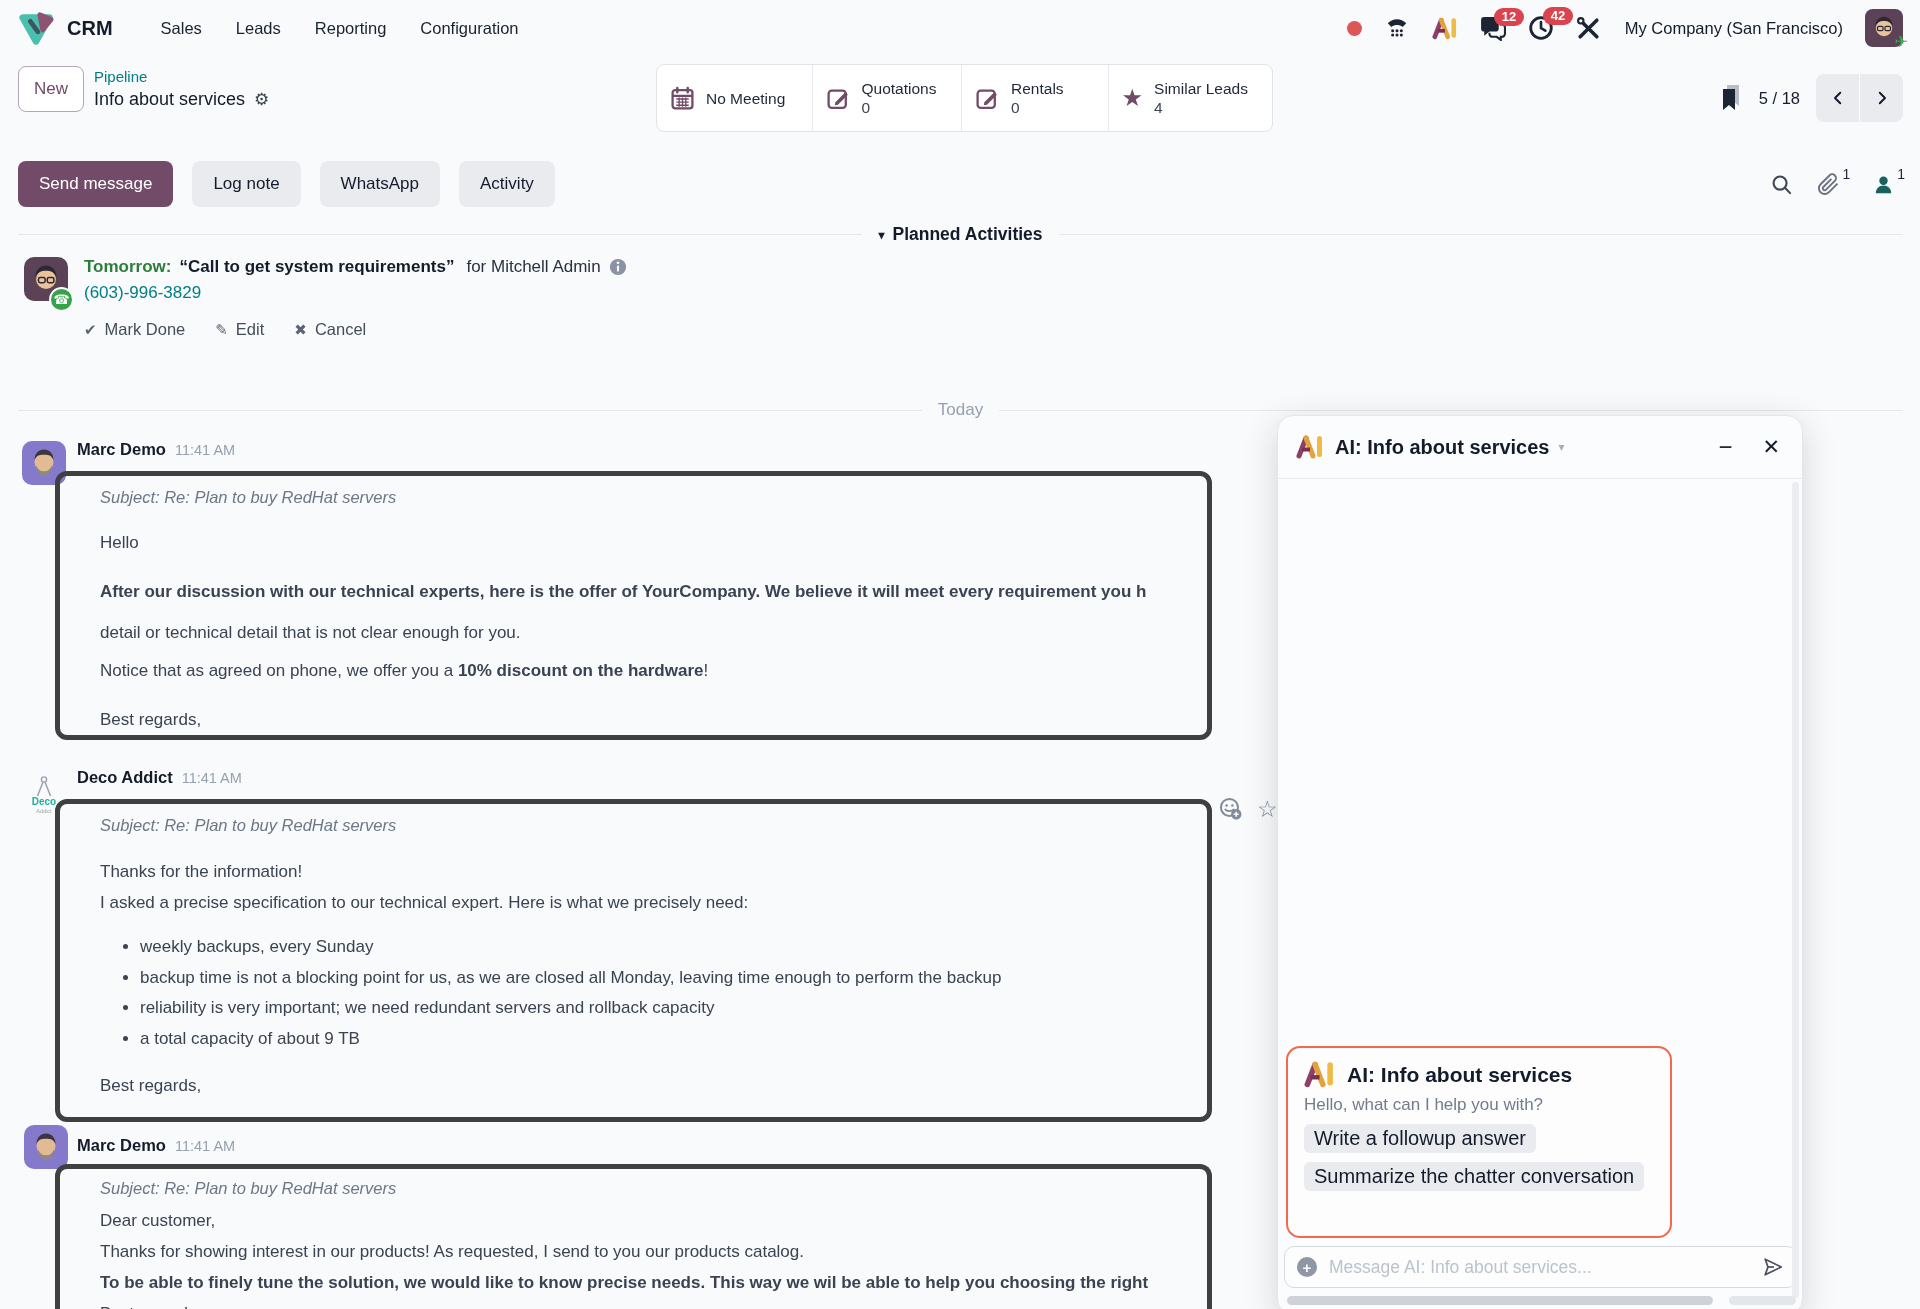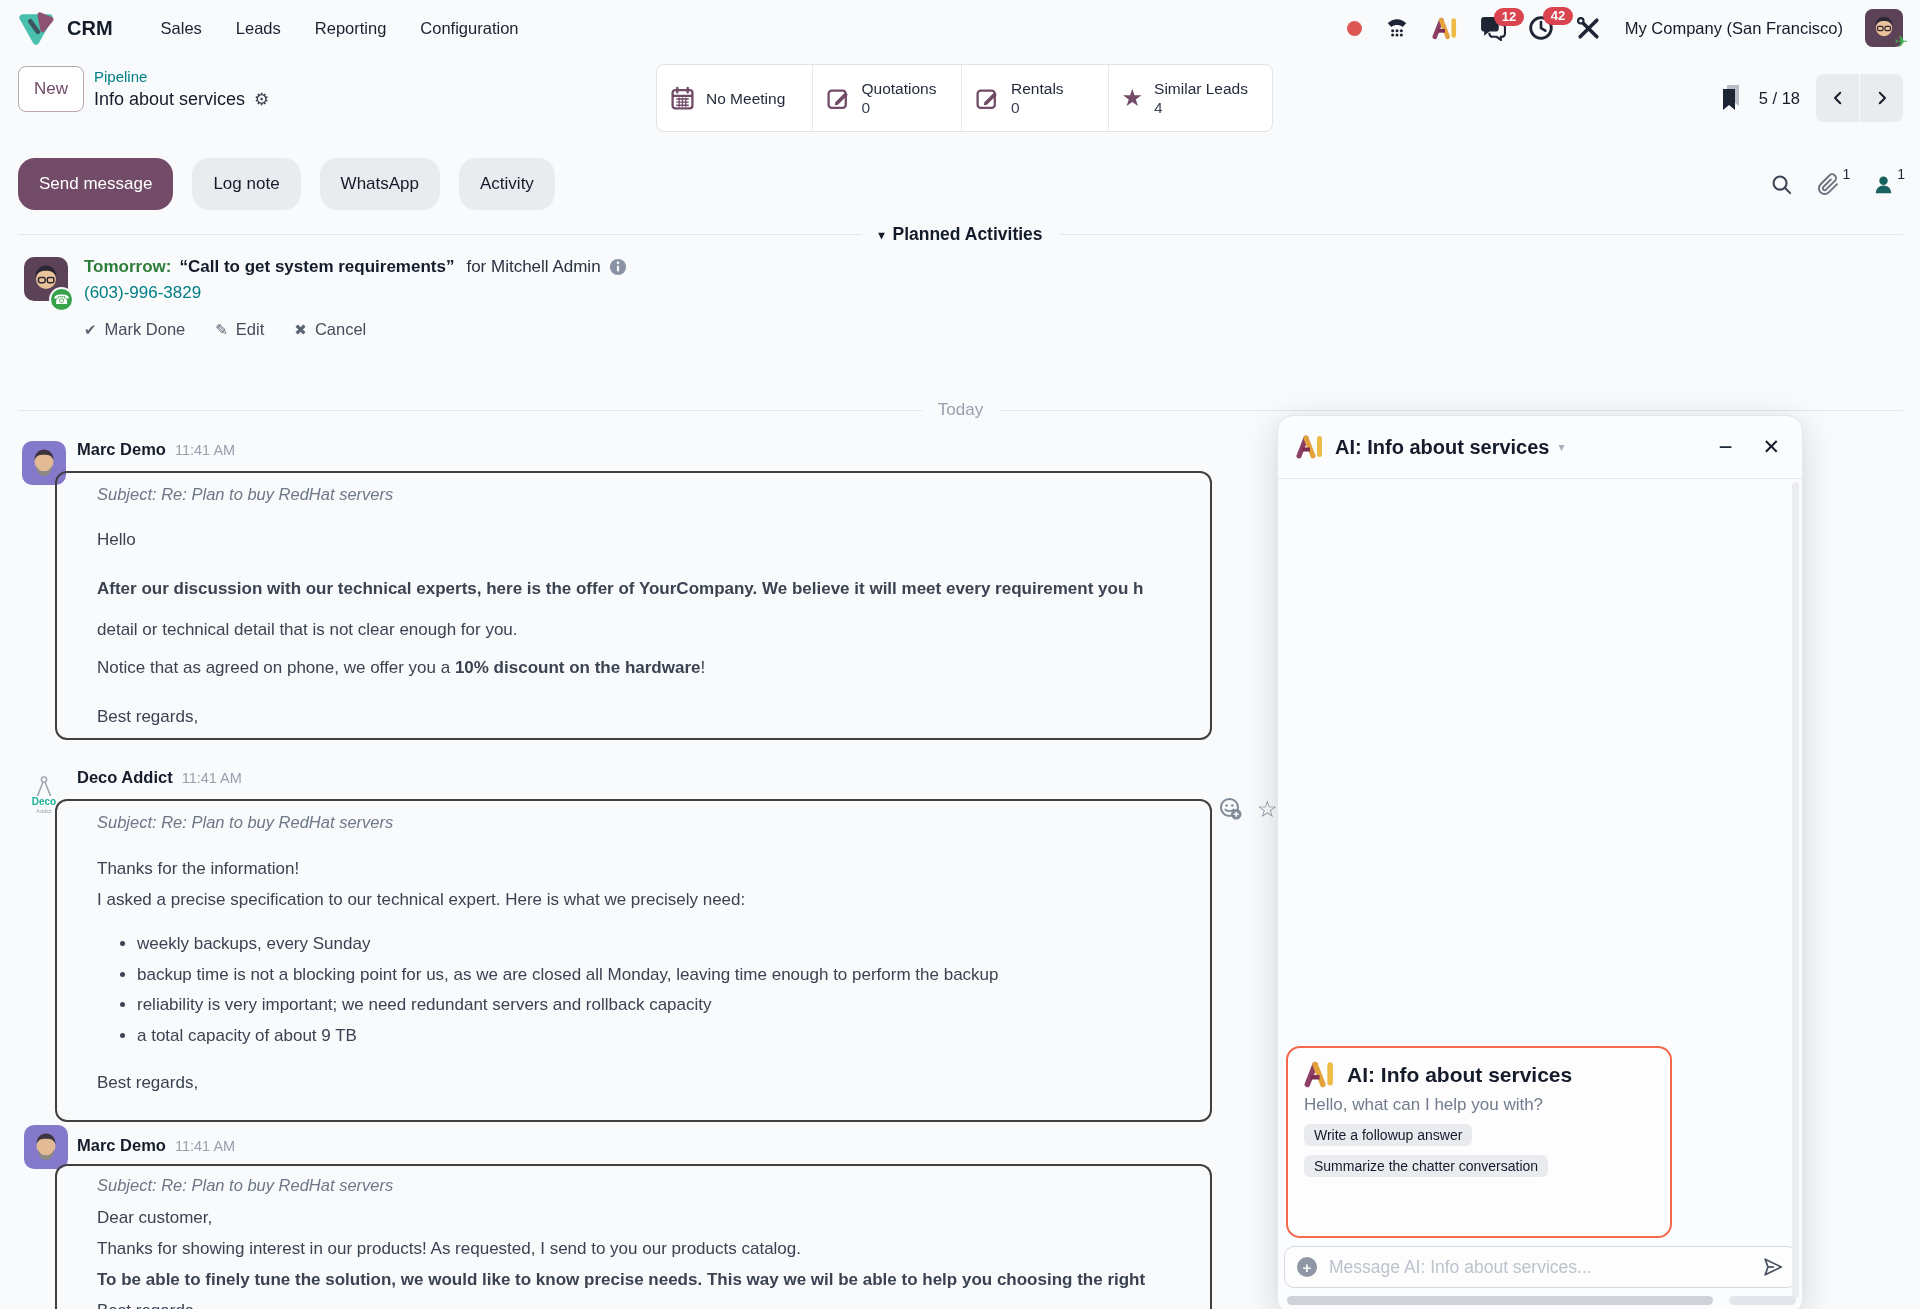--- a/index.html
+++ b/index.html
@@ -37,21 +37,21 @@
   .stat-label{font-size:15.5px;color:#1f2738;line-height:19px;}
   .stat-value{font-size:15.5px;color:#3b4352;line-height:19px;}
   .stat-star{font-size:24px;color:#714B67;line-height:24px;}
   .pager{position:absolute;top:74px;right:17px;display:flex;align-items:center;gap:16px;}
   .pager-count{font-size:16.5px;color:#141b2a;}
   .pager-btns{display:flex;border-radius:8px;overflow:hidden;}
   .pbtn{width:43px;height:48px;background:#e9ebee;display:flex;align-items:center;justify-content:center;cursor:pointer;}
   .pbtn + .pbtn{border-left:1px solid #f8fafb;}
   
   .chatterbar{position:absolute;left:18px;top:161px;right:17px;height:46px;display:flex;align-items:center;}
-  .cbtn{height:52px;padding:0 21px;border-radius:17px;font-size:17px;display:flex;align-items:center;
+  .cbtn{height:46px;padding:0 21px;border-radius:8px;font-size:17px;display:flex;align-items:center;
         background:#e9ebee;color:#141b2a;margin-right:19px;cursor:pointer;}
   .cbtn.primary{background:#714B67;color:#fff;}
   .chatter-icons{margin-left:auto;display:flex;align-items:center;gap:10px;}
   .cicon{display:flex;align-items:flex-start;cursor:pointer;margin-left:14px;}
   .count-sup{font-size:14px;color:#1f2738;position:relative;top:-7px;left:2px;}
   
   .sec-divider{position:absolute;left:18px;right:17px;display:flex;align-items:center;gap:16px;}
   .sec-line{flex:1;height:1px;background:#e4e7eb;}
   .planned-label{font-size:17.5px;font-weight:700;color:#141b2a;display:flex;align-items:center;gap:8px;cursor:pointer;}
   .caret{font-size:12px;color:#141b2a;}
@@ -68,21 +68,21 @@
   .assignee{color:#2a3242;margin-left:4px;}
   .act-phone{font-size:17px;color:#017E84;margin-top:6px;cursor:pointer;}
   .act-actions{display:flex;gap:30px;margin-top:17px;font-size:16.5px;color:#454d5c;}
   .act-action{display:flex;gap:8px;align-items:center;cursor:pointer;}
   .act-ic{color:#5b6472;font-size:15px;}
   
   .avatar44{width:44px;height:44px;}
   .mhead{position:absolute;display:flex;align-items:baseline;gap:9px;}
   .mname{font-size:16.5px;font-weight:700;color:#141b2a;}
   .mtime{font-size:14.5px;color:#97a0ae;}
-  .bubble{position:absolute;left:55px;width:1157px;border:2px solid #404040;border-radius:12px;box-sizing:border-box;}
+  .bubble{position:absolute;left:55px;width:1157px;border:5px solid #404040;border-radius:12px;box-sizing:border-box;}
   .subject{font-style:italic;color:#6d7787;font-size:16.5px;line-height:26px;}
   .mp{font-size:17px;color:#3b4352;line-height:31px;margin:0;}
   .nowrap{white-space:nowrap;font-weight:bold;}
   .bullets{margin:14px 0 0;padding-left:40px;}
   .bullets li{font-size:17px;color:#3b4352;line-height:30.5px;}
   .hover-actions{position:absolute;left:1218px;top:796px;display:flex;gap:14px;align-items:center;z-index:5;}
   .star-outline{font-size:23px;color:#808a99;line-height:24px;cursor:pointer;}
   
   .ai-panel{position:absolute;left:1277px;top:415px;width:526px;height:900px;background:#fbfcfd;
             border:1px solid #e3e6ea;border-radius:16px;box-shadow:0 8px 34px rgba(25,30,40,.16);z-index:10;box-sizing:border-box;}
@@ -90,21 +90,21 @@
   .ai-title{font-size:20px;font-weight:700;color:#141b2a;margin-left:12px;}
   .ai-caret{font-size:12px;color:#a7aeb9;margin-left:9px;cursor:pointer;}
   .ai-min{margin-left:auto;font-size:24px;color:#141b2a;cursor:pointer;padding:0 4px;}
   .ai-close{font-size:21px;color:#141b2a;cursor:pointer;margin-left:22px;padding:0 4px;}
   .ai-card{position:absolute;left:8px;top:630px;width:386px;height:192px;background:#fdfdfe;border:2px solid #f4694b;
            border-radius:14px;padding:13px 16px;box-sizing:border-box;}
   .ai-card-head{display:flex;align-items:center;gap:13px;}
   .ai-card-title{font-size:21px;font-weight:700;color:#141b2a;}
   .ai-greet{margin-top:7px;font-size:17px;color:#727c8c;}
   .ai-pill{display:table;margin-top:9px;background:#e9ebef;border-radius:6px;padding:3px 10px;
-           font-size:14px;color:#141b2a;cursor:pointer;}
+           font-size:20px;color:#141b2a;cursor:pointer;}
   .ai-input{position:absolute;left:6px;top:830px;width:513px;height:42px;border:1px solid #d6dae0;border-radius:10px;
             background:#fdfdfe;display:flex;align-items:center;padding:0 12px;gap:12px;box-sizing:border-box;cursor:text;}
   .plus-circle{width:20px;height:20px;border-radius:50%;background:#8e97a3;color:#fff;display:flex;align-items:center;
                justify-content:center;font-size:15px;font-weight:700;line-height:1;}
   .ai-placeholder{flex:1;font-size:17.5px;color:#bcc3cd;}
   .vscroll{position:absolute;right:3px;top:66px;bottom:16px;width:7px;background:#ebedf0;border-radius:4px;}
   .hthumb1{position:absolute;left:9px;top:880px;width:426px;height:9px;background:#cfd3d9;border-radius:5px;}
   .hthumb2{position:absolute;left:451px;top:880px;width:67px;height:9px;background:#e3e6ea;border-radius:5px;}
 </style>
 </head>

